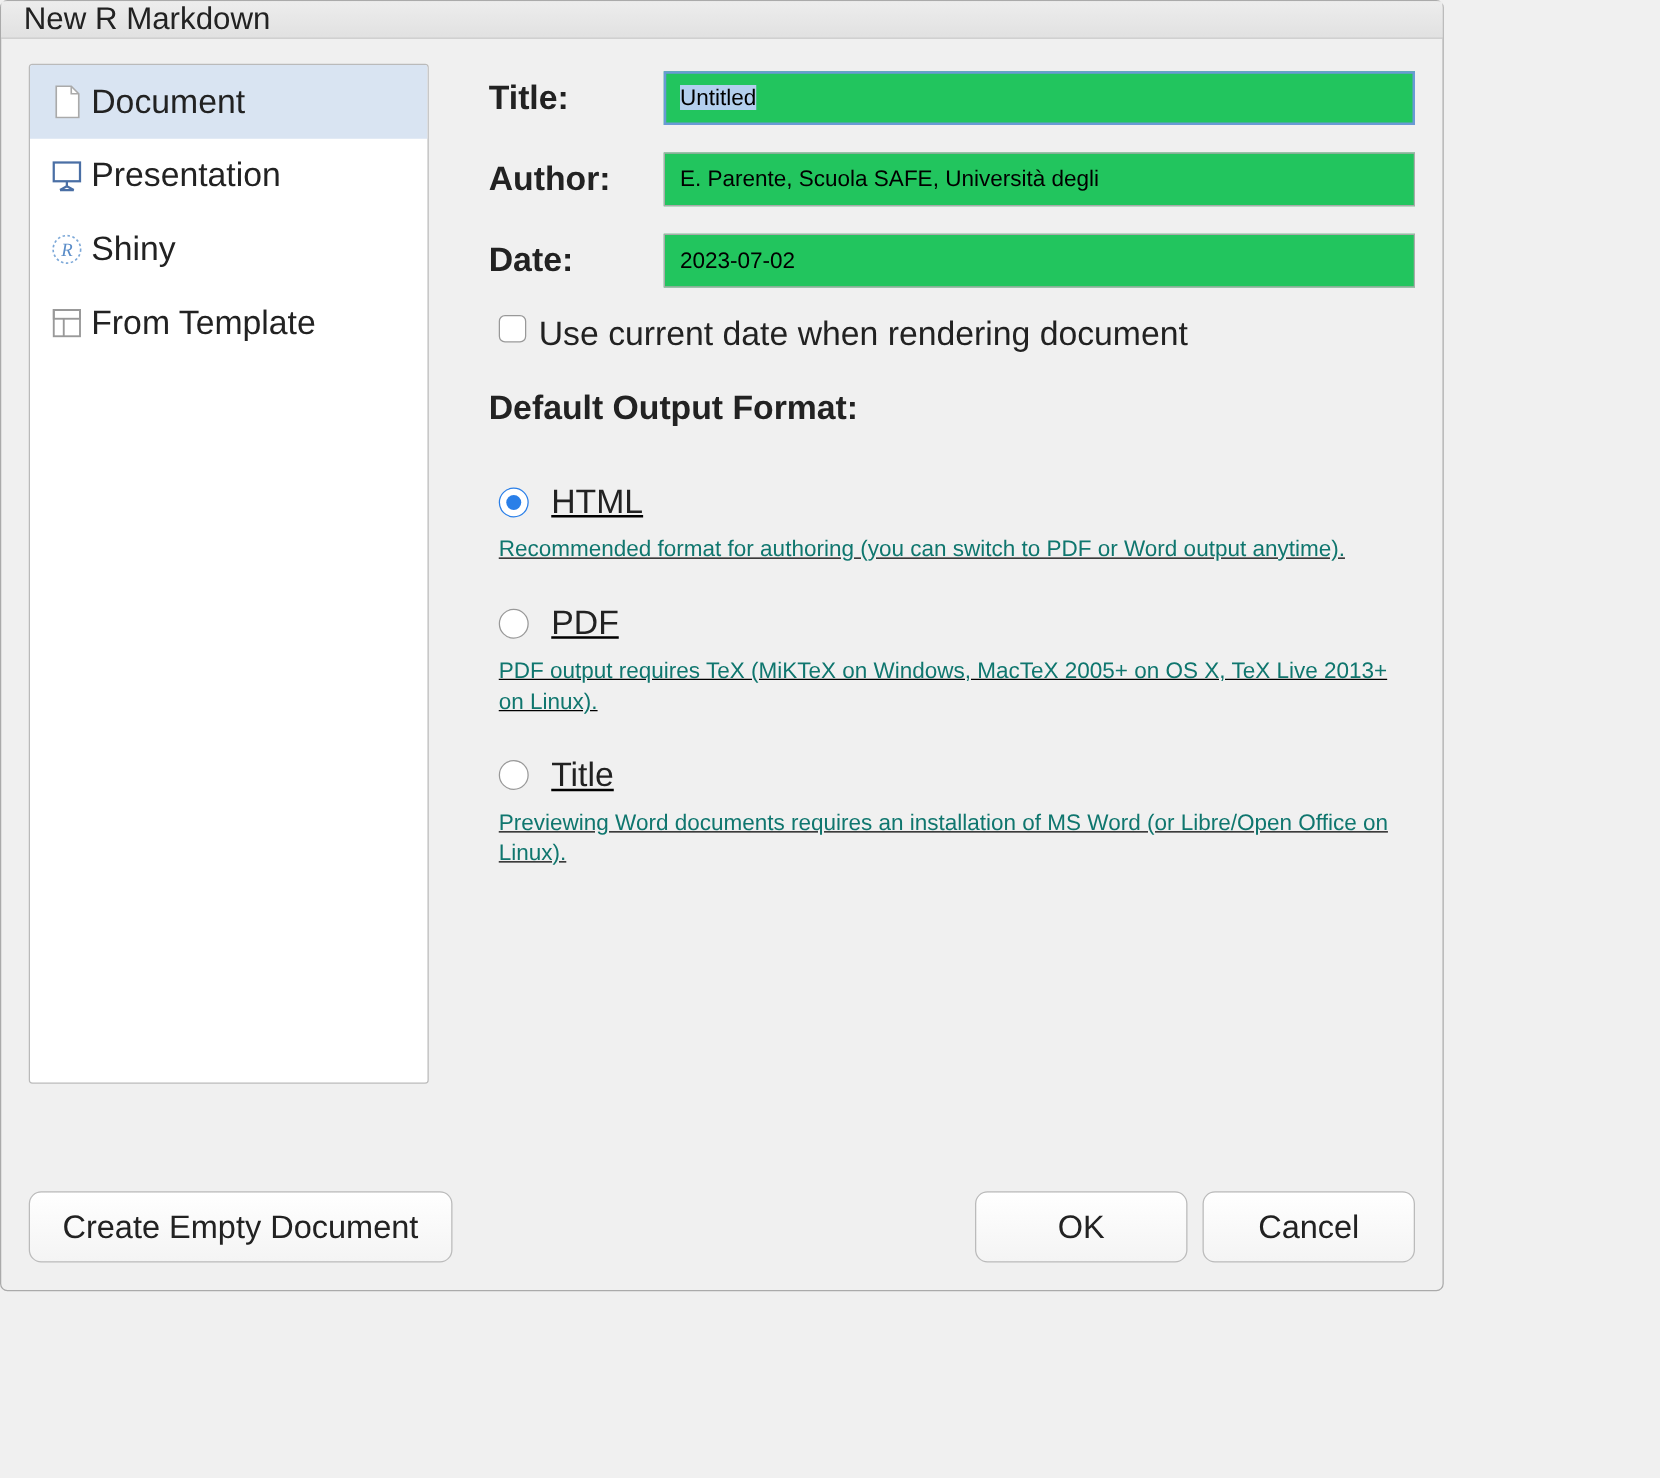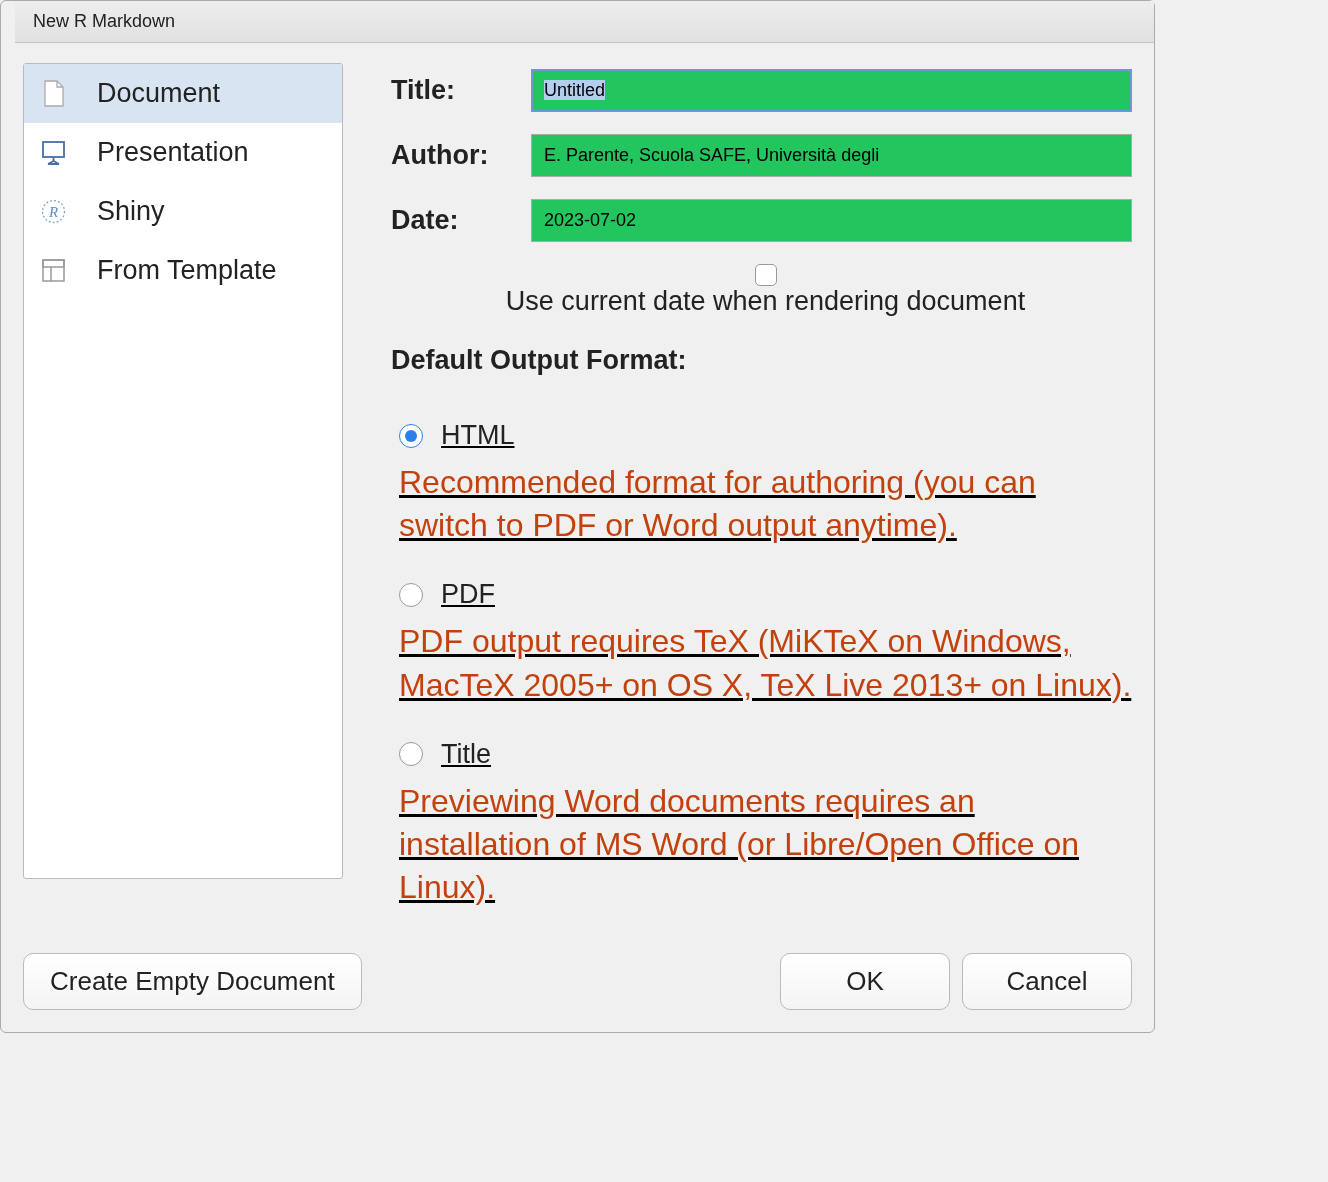--- a/index.html
+++ b/index.html
@@ -20,45 +20,44 @@
       height: 1033px;
       background: #f0f0f0;
       border: 1px solid #aaa;
       border-radius: 6px;
       display: flex;
       flex-direction: column;
       position: relative;
     }
     .titlebar {
       background: linear-gradient(to bottom, #ededed, #e1e1e1);
-      padding: 10px 18px;
+      padding: 0 18px;
       border-bottom: 1px solid #c5c5c5;
-      font-size: 18px;
-      color: #222;
-      margin-left: 14px;
+      font-size: 25px;
+      color: #222;
     }
     .body {
       flex: 1;
       display: flex;
       padding: 20px 22px 0 22px;
       gap: 48px;
     }
     .sidebar {
       width: 320px;
       background: #fff;
       border: 1px solid #bababa;
       border-radius: 3px;
       overflow: hidden;
       align-self: flex-start;
       height: 816px;
     }
     .sidebar-item {
       display: flex;
       align-items: center;
-      gap: 30px;
+      gap: 6px;
       padding: 14px 16px;
       cursor: pointer;
       font-size: 27px;
       color: #222;
     }
     .sidebar-item.selected {
       background: #d9e4f2;
     }
     .sidebar-icon {
       width: 27px;
@@ -91,24 +90,24 @@
       background: #22c55e;
       font-family: inherit;
       outline: none;
     }
     .text-input.focused {
       border: 2px solid #6a9ad5;
       padding: 9px 11px;
     }
     .checkbox-row {
       display: flex;
-      align-items: center;
+      align-items: flex-start;
+      gap: 10px;
       margin-left: 8px;
       margin-bottom: 28px;
-      flex-direction: column;
     }
     .checkbox {
       width: 22px;
       height: 22px;
       border: 1.5px solid #999;
       border-radius: 5px;
       background: #fff;
       cursor: pointer;
     }
     .checkbox-label {
@@ -154,22 +153,22 @@
       width: 12px;
       height: 12px;
       background: #2a7fe8;
       border-radius: 50%;
     }
     .radio-label {
       font-size: 27px;
       color: #222;
     }
     .radio-description {
-      font-size: 32px;
-      color: #c2410c;
+      font-size: 18px;
+      color: #0f766e;
       line-height: 1.35;
       margin-left: 0;
     }
     .footer {
       display: flex;
       align-items: center;
       padding: 0 22px 22px 22px;
       gap: 12px;
     }
     .btn {

